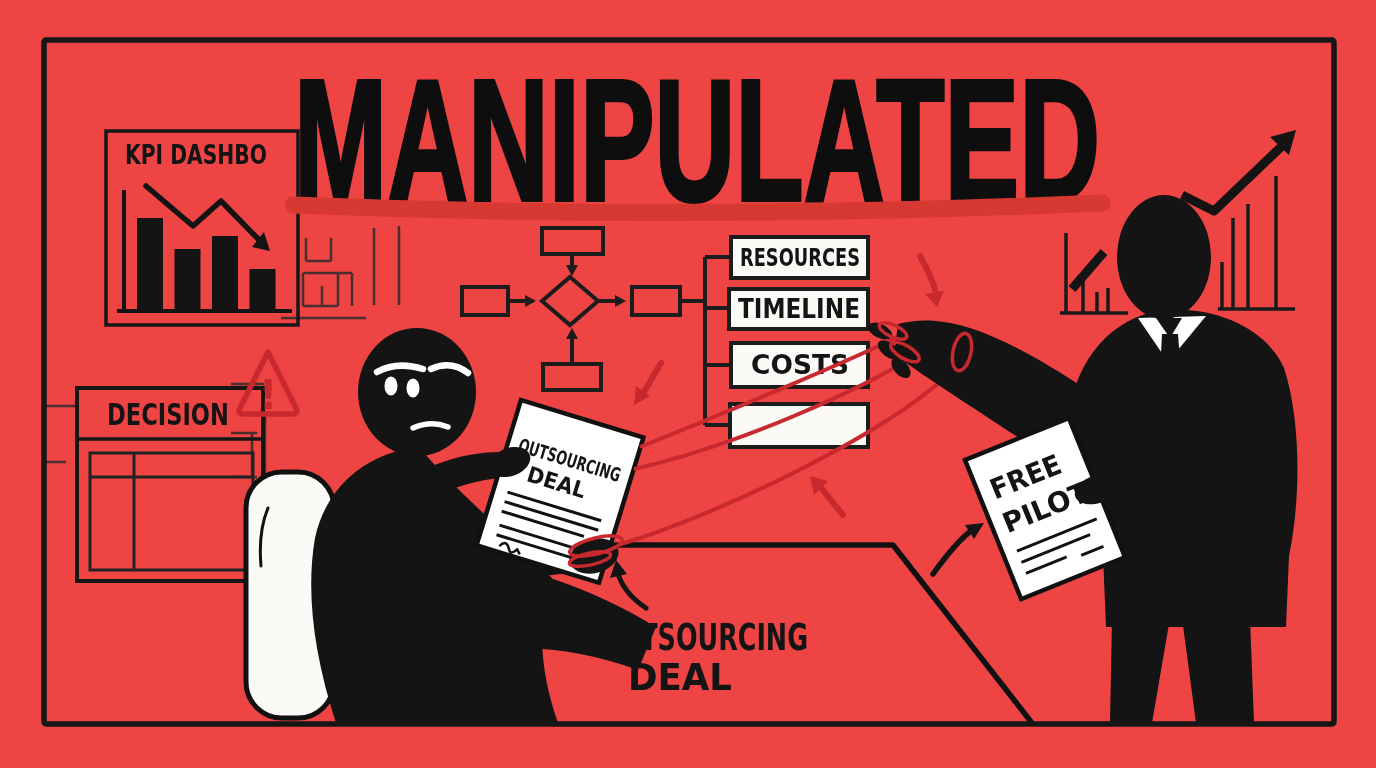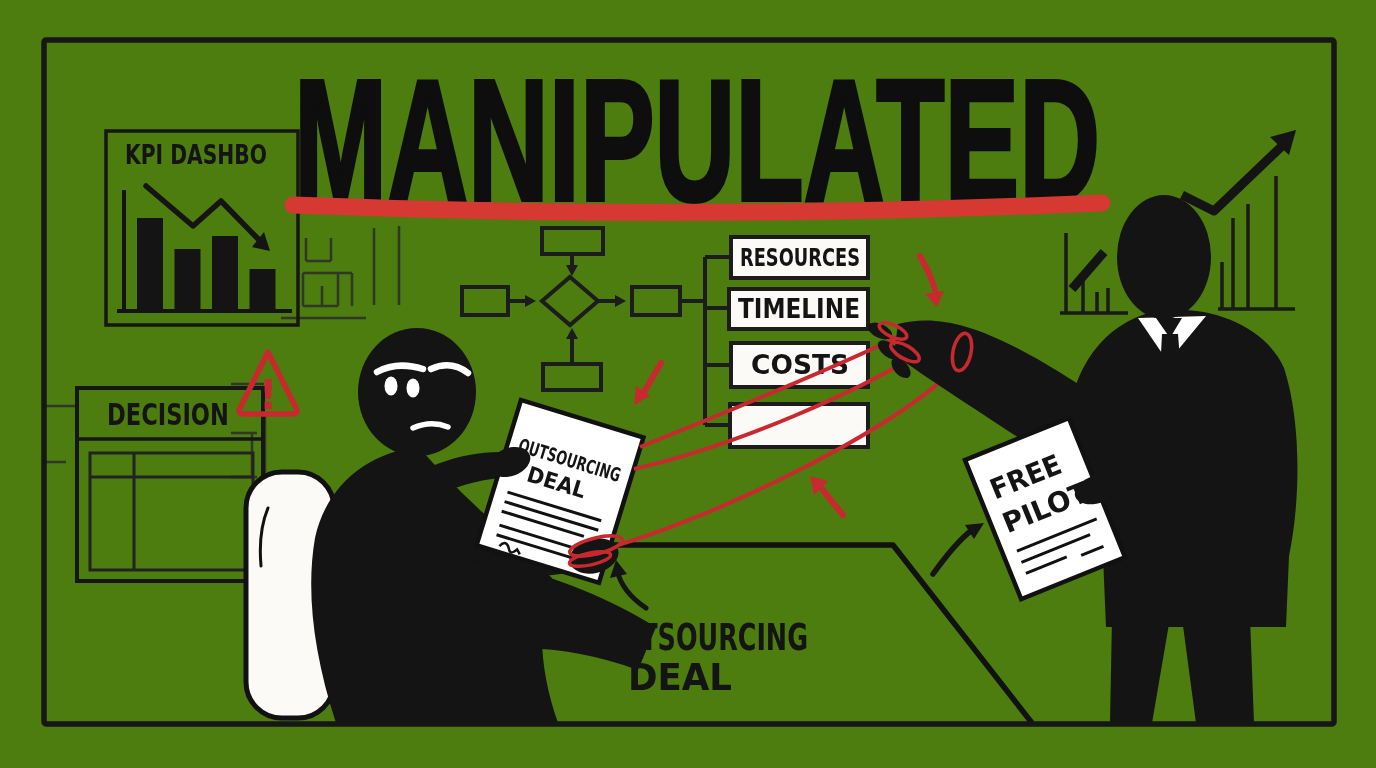--- a/index.html
+++ b/index.html
@@ -1,16 +1,16 @@
 <!DOCTYPE html>
 <html><head>
 <meta charset="utf-8">
 <style>
   html,body{margin:0;padding:0;background:#ffffff;}
-  .stage{width:1376px;height:768px;background:#4d7c0f;position:relative;overflow:hidden;}
+  .stage{width:1376px;height:768px;background:#ef4444;position:relative;overflow:hidden;}
   svg{display:block;}
   .hand{font-family:"DejaVu Sans",sans-serif;font-weight:bold;fill:#141414;}
   .titlefont{font-family:"Liberation Sans",sans-serif;font-weight:bold;fill:#0e0e0e;}
 </style>
 </head>
 <body>
 
 <div class="stage">
 <svg width="1376" height="768" viewBox="0 0 1376 768">
 

